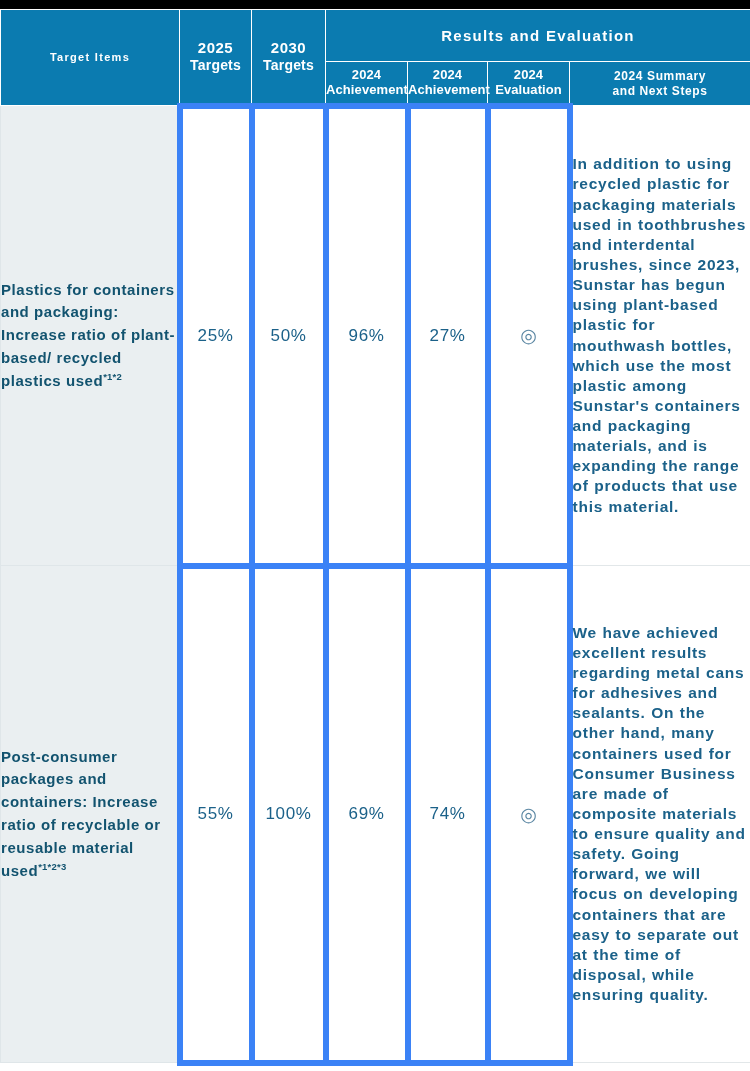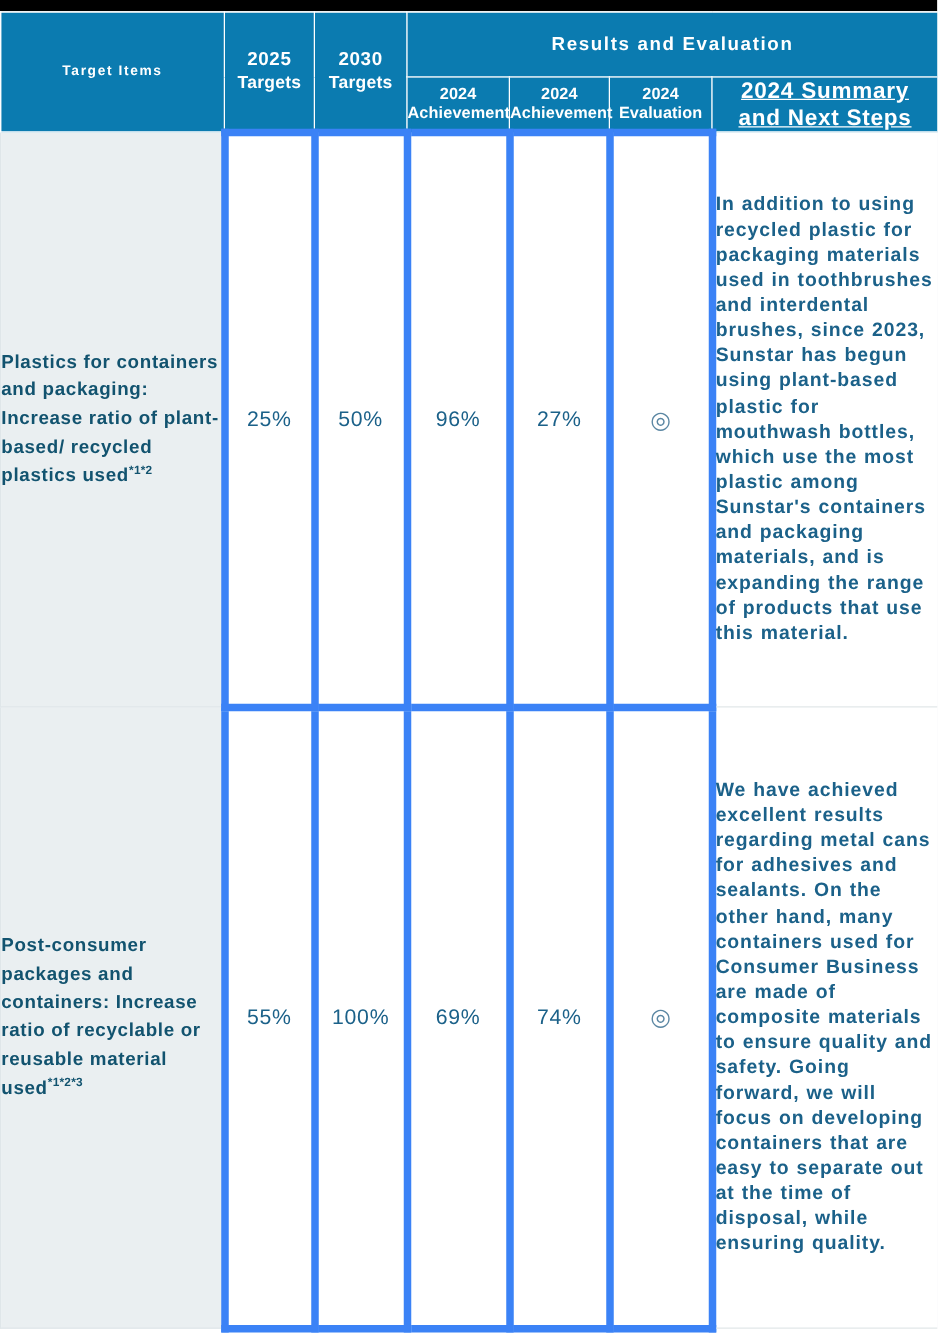--- a/index.html
+++ b/index.html
@@ -61,25 +61,24 @@
     letter-spacing: 1.3px;
     height: 52px;
   }
   th.hd-sub {
     font-size: 13px;
     letter-spacing: 0.1px;
     height: 44px;
     line-height: 1.2;
   }
   th.hd-sub-wide {
-    font-size: 18px;
+    font-size: 12px;
     letter-spacing: 0.6px;
     height: 44px;
     line-height: 1.2;
-    text-decoration: underline;
   }
   .tgt-line1 { font-size: 15px; letter-spacing: 0.5px; }
   .tgt-line2 { font-size: 14px; letter-spacing: 0.2px; }
 
   
   td.c {
     border: 6px solid #3b82f6;
     background: #ffffff;
     color: #1b6189;
     text-align: center;

